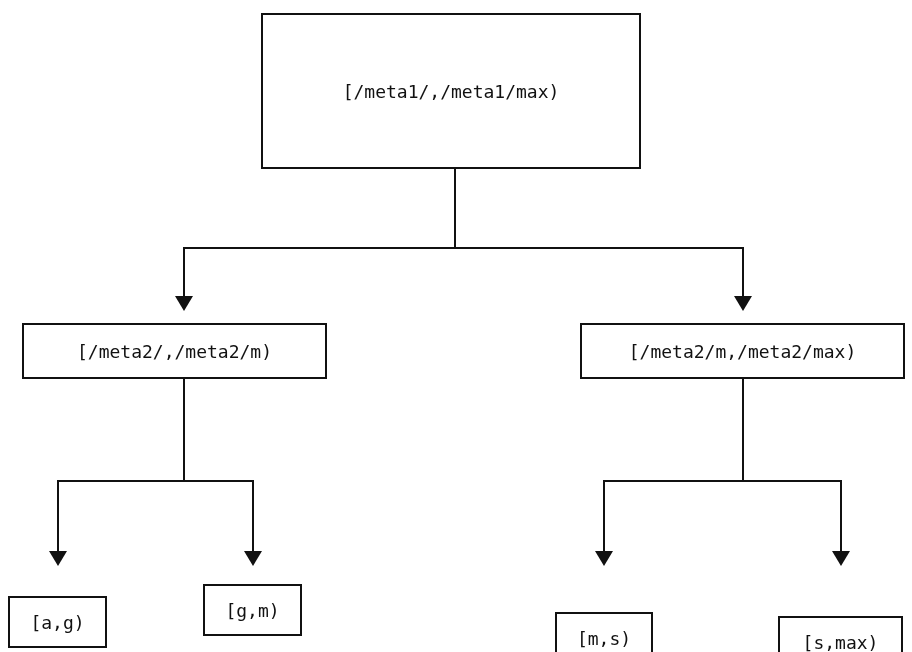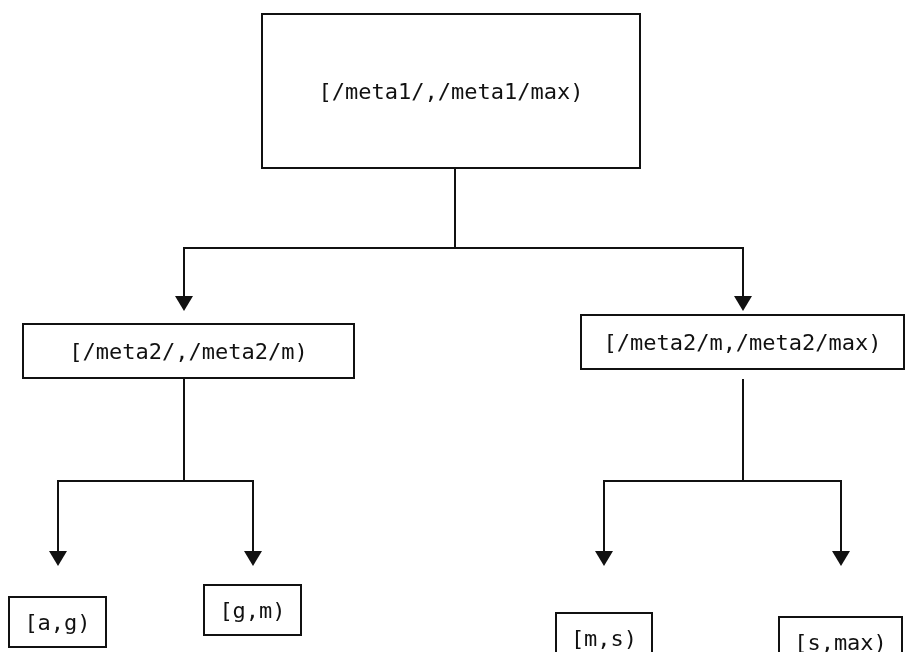--- a/index.html
+++ b/index.html
@@ -17,41 +17,41 @@
   }
   .node {
     position: absolute;
     box-sizing: border-box;
     border: 2px solid #111111;
     background: #ffffff;
     display: flex;
     align-items: center;
     justify-content: center;
     color: #111111;
-    font-size: 22px;
+    font-size: 18px;
     letter-spacing: 0;
     white-space: nowrap;
   }
   .line {
     position: absolute;
     background: #111111;
   }
   .arrow-down {
     position: absolute;
     width: 0;
     height: 0;
     border-left: 9px solid transparent;
     border-right: 9px solid transparent;
     border-top: 15px solid #111111;
   }
 
   
   #node-root   { left: 261px; top: 13px;  width: 380px; height: 156px; }
-  #node-left   { left: 22px;  top: 323px; width: 333px; height: 56px; }
-  #node-right  { left: 580px; top: 314px; width: 325px; height: 56px; }
+  #node-left   { left: 22px;  top: 323px; width: 305px; height: 56px; }
+  #node-right  { left: 580px; top: 323px; width: 325px; height: 56px; }
   #node-ag     { left: 8px;   top: 596px; width: 99px;  height: 52px; }
   #node-gm     { left: 203px; top: 584px; width: 99px;  height: 52px; }
   #node-ms     { left: 555px; top: 584px; width: 98px;  height: 52px; margin-top: 28px; }
   #node-smax   { left: 778px; top: 584px; width: 125px; height: 52px; margin-top: 32px; }
 
   
   #v-root      { left: 454px; top: 169px; width: 2px;   height: 79px; }
   #h-top       { left: 183px; top: 247px; width: 561px; height: 2px; }
   #v-top-l     { left: 183px; top: 247px; width: 2px;   height: 51px; }
   #v-top-r     { left: 742px; top: 247px; width: 2px;   height: 51px; }

